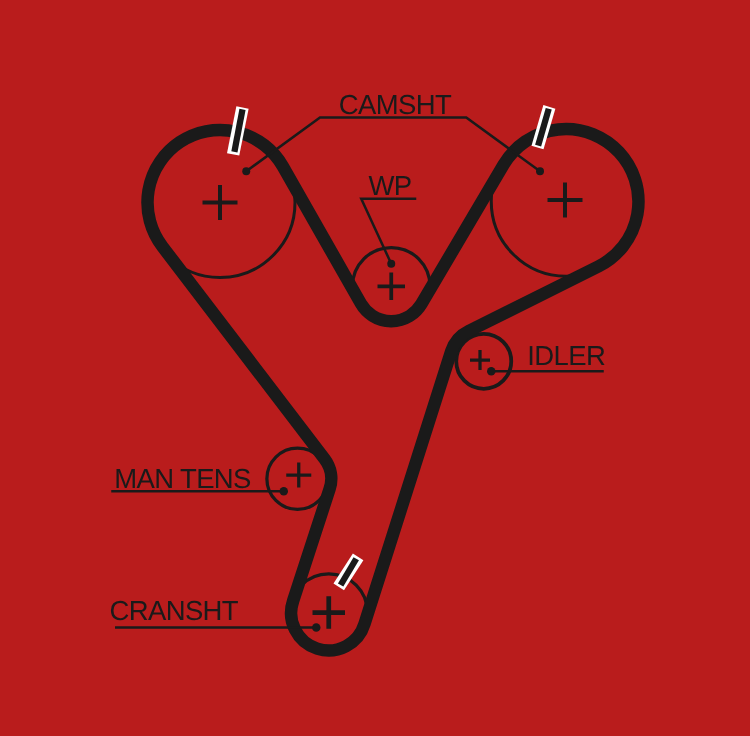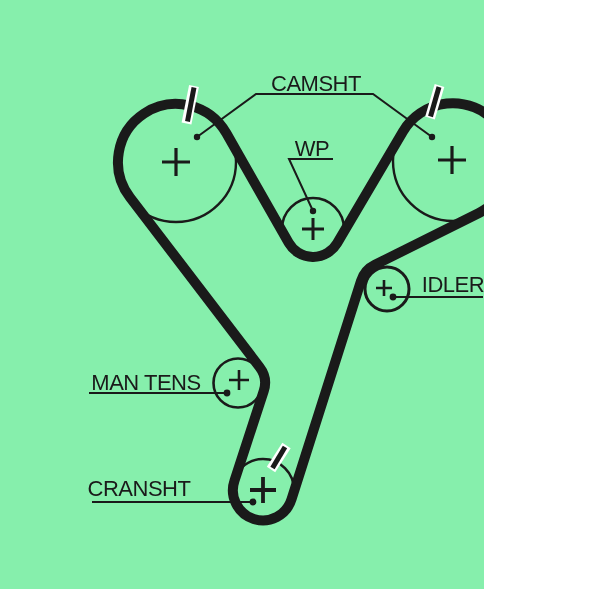--- a/index.html
+++ b/index.html
@@ -2,23 +2,23 @@
 <html><head>
 <meta charset="utf-8">
 <style>
   html, body {
     margin: 0;
     padding: 0;
     background: #ffffff;
   }
   .stage {
     position: relative;
-    width: 484px;
+    width: 600px;
     height: 589px;
-    background: #86efac;
+    background: #b91c1c;
     overflow: hidden;
   }
   svg {
     display: block;
   }
   .pulley-circle {
     fill: none;
     stroke: #1a1a1a;
   }
   .belt {

